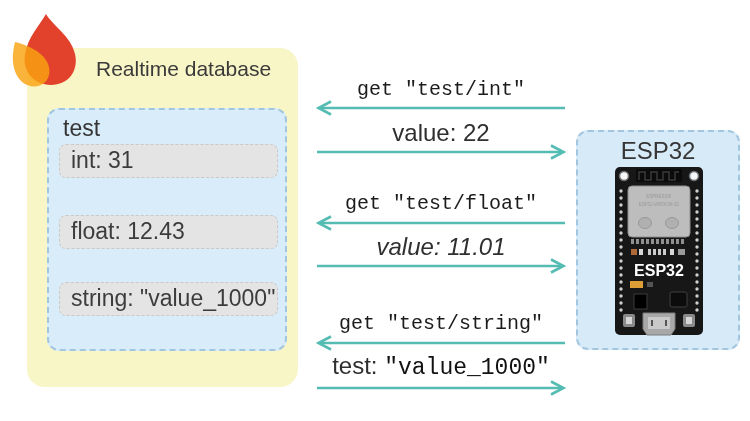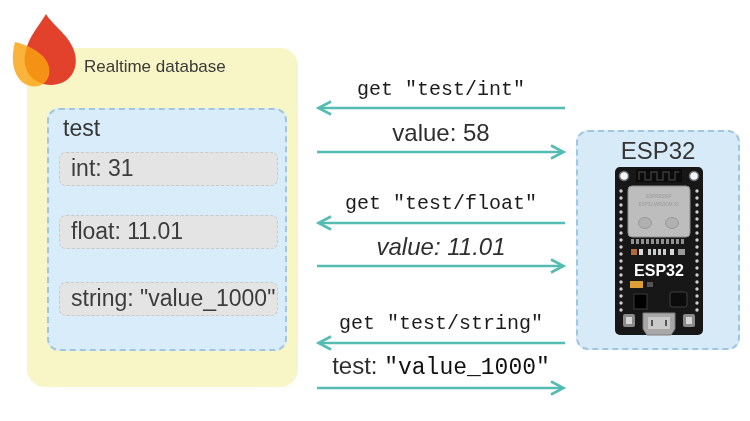--- a/index.html
+++ b/index.html
@@ -5,29 +5,29 @@
   html,body{margin:0;padding:0;background:#ffffff;}
   .stage{
     position:relative;width:750px;height:421px;background:#ffffff;overflow:hidden;
     font-family:"Liberation Sans",sans-serif;color:#3a3a3a;
     --teal:#54bcb2;--yellow:#f8f5c6;--panel-blue:#d9ecf9;--panel-border:#a3c6e0;
     --field-grey:#e4e4e4;--field-border:#c9c9c9;
   }
   .abs{position:absolute;}
   
   .db-panel{left:27px;top:48px;width:271px;height:339px;background:var(--yellow);border-radius:18px;}
-  .db-title{left:84px;top:57px;width:200px;font-size:17px;color:#3a3a3a;}
+  .db-title{left:96px;top:57px;width:200px;font-size:21px;color:#3a3a3a;}
   .fb-icon{left:8px;top:13px;width:76px;height:76px;}
   .node-panel{left:47px;top:108px;width:240px;height:243px;background:var(--panel-blue);
     border:2px dashed var(--panel-border);border-radius:12px;box-sizing:border-box;}
   .node-title{left:63px;top:115px;font-size:23px;color:#353535;text-align:right;}
   .db-field{left:59px;width:219px;height:34px;background:var(--field-grey);
     border:1px dashed var(--field-border);border-radius:7px;box-sizing:border-box;
     font-size:23px;line-height:31px;padding-left:11px;color:#3c3c3c;white-space:nowrap;overflow:hidden;}
-  .f0{top:152px;} .f1{top:215px;} .f2{top:282px;}
+  .f0{top:144px;} .f1{top:215px;} .f2{top:282px;}
   
   .esp-panel{left:576px;top:130px;width:164px;height:220px;background:#d7eaf7;
     border:2px dashed var(--panel-border);border-radius:12px;box-sizing:border-box;}
   .esp-title{left:576px;top:137px;width:164px;text-align:center;font-size:24px;color:#353535;}
   .esp-board{left:615px;top:167px;width:88px;height:170px;}
   
   .msg-label{left:315px;width:252px;text-align:center;white-space:nowrap;}
   .req{font-family:"Liberation Mono","DejaVu Sans Mono",monospace;font-size:20px;color:#1c1c1c;}
   .val{font-size:24px;color:#2f2f2f;}
   .val .code{font-family:"Liberation Mono","DejaVu Sans Mono",monospace;font-size:23px;color:#111;}
@@ -48,21 +48,21 @@
 
   <svg class="abs fb-icon" viewBox="0 0 76 76">
     <path d="M38,1 C31,13 20,24 17,41 C14,58 26,72 43,72 C60,72 71,58 67,41 C63,23 45,13 38,1 Z" fill="#e2412b"></path>
     <path d="M7,29 C3,44 4,60 14,69 C24,77 38,74 41,62 C44,48 31,35 7,29 Z" fill="#f9a411" fill-opacity="0.82"></path>
   </svg>
 
   <div class="abs node-panel"></div>
   <div class="abs node-title">test</div>
 
   <div class="abs db-field f0">int: 31</div>
-  <div class="abs db-field f1">float: 11.01</div>
+  <div class="abs db-field f1">float: 12.43</div>
   <div class="abs db-field f2">string: "value_1000"</div>
 
   <div class="abs esp-panel"></div>
   <div class="abs esp-title">ESP32</div>
 
   <svg class="abs esp-board" viewBox="0 0 88 170">
     <rect x="0" y="0" width="88" height="168" rx="5" fill="#171717"></rect>
 
     <circle cx="9" cy="9" r="4.5" fill="#f4f8fb" stroke="#6d6d6d" stroke-width="1.5"></circle>
     <circle cx="79" cy="9" r="4.5" fill="#f4f8fb" stroke="#6d6d6d" stroke-width="1.5"></circle>
@@ -154,21 +154,21 @@
     <rect x="33" y="150" width="22" height="12" fill="#c9c9c9"></rect>
     <rect x="36" y="153" width="2" height="6" fill="#555"></rect>
       <rect x="50" y="153" width="2" height="6" fill="#555"></rect>
   </svg>
 
   <div class="abs msg-label req r1q">get "test/int"</div>
   <svg class="abs arrow a1l" viewBox="0 0 252 16">
     <path d="M250,8 H4" stroke="currentColor" stroke-width="2.6" fill="none"></path>
     <path d="M16,1.5 L3.5,8 L16,14.5" stroke="currentColor" stroke-width="2.6" fill="none"></path>
   </svg>
-  <div class="abs msg-label val r1v"><span>value: 58</span><span class="code"></span></div>
+  <div class="abs msg-label val r1v"><span>value: 22</span><span class="code"></span></div>
   <svg class="abs arrow a1r" viewBox="0 0 252 16">
     <path d="M2,8 H248" stroke="currentColor" stroke-width="2.6" fill="none"></path>
     <path d="M236,1.5 L248.5,8 L236,14.5" stroke="currentColor" stroke-width="2.6" fill="none"></path>
   </svg>
 
   <div class="abs msg-label req r2q">get "test/float"</div>
   <svg class="abs arrow a2l" viewBox="0 0 252 16">
     <path d="M250,8 H4" stroke="currentColor" stroke-width="2.6" fill="none"></path>
     <path d="M16,1.5 L3.5,8 L16,14.5" stroke="currentColor" stroke-width="2.6" fill="none"></path>
   </svg>

